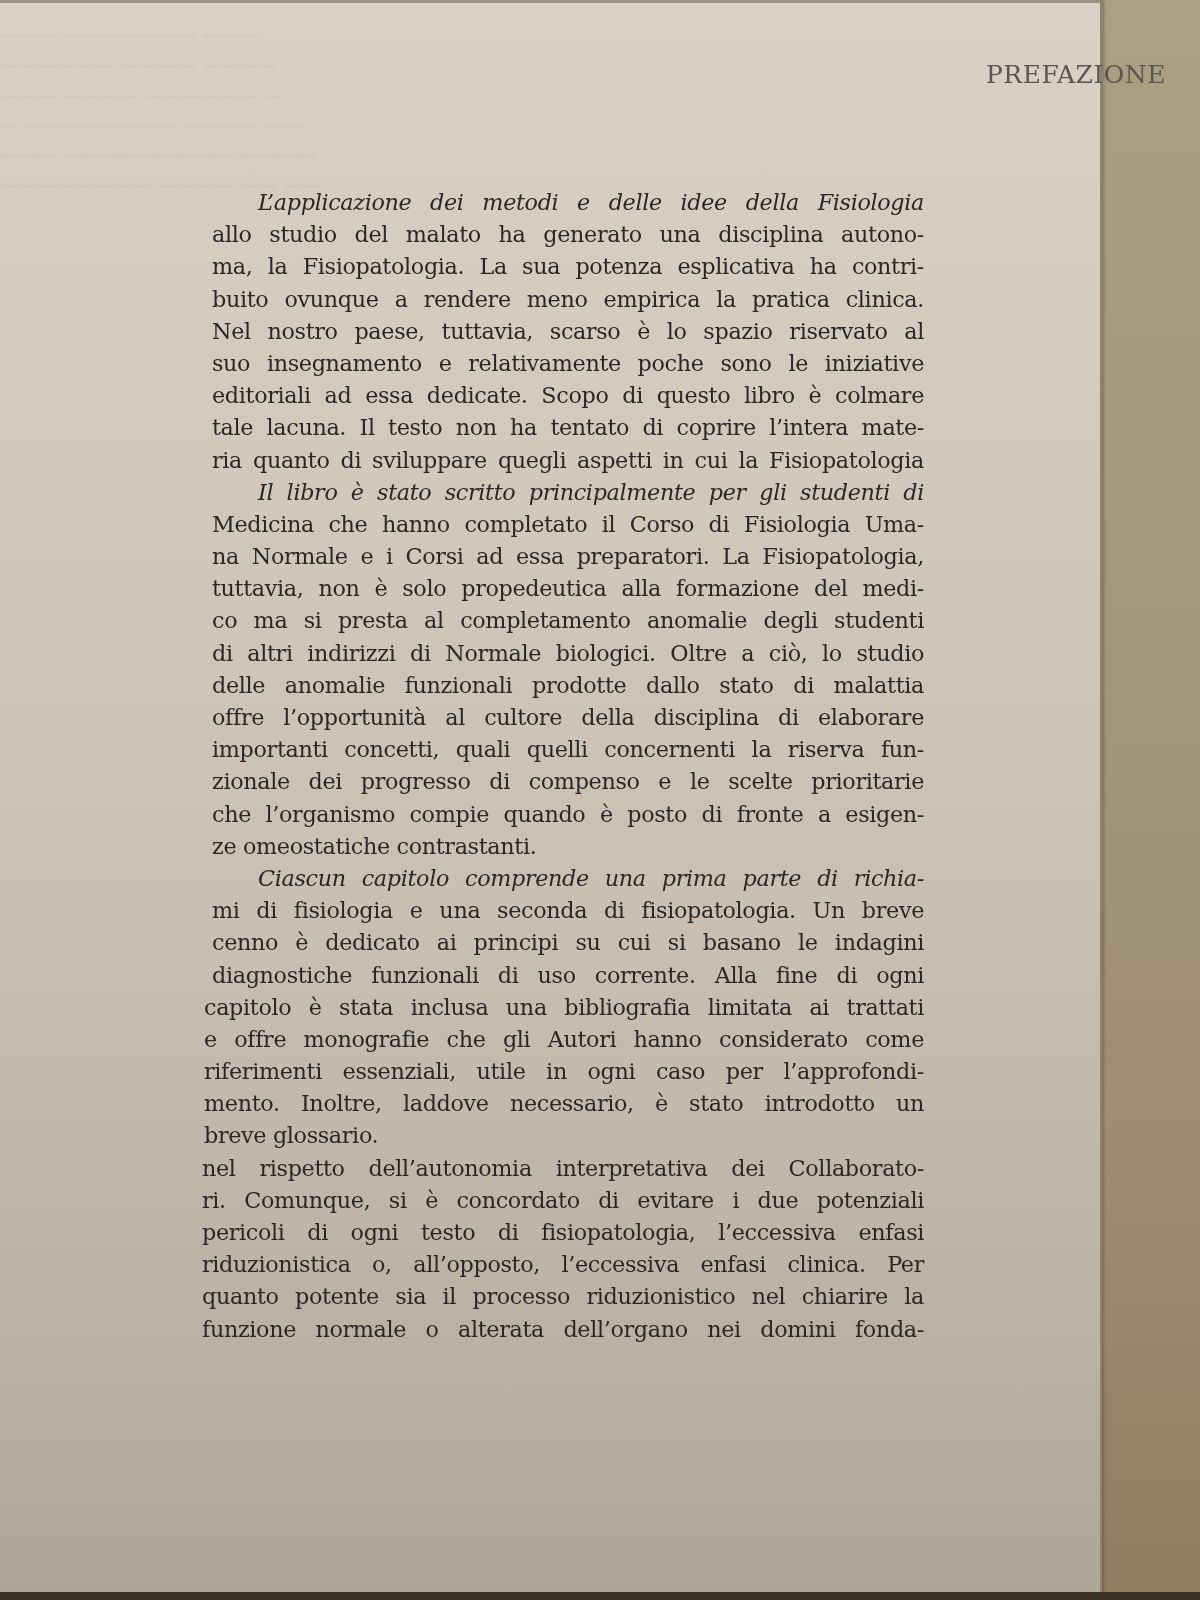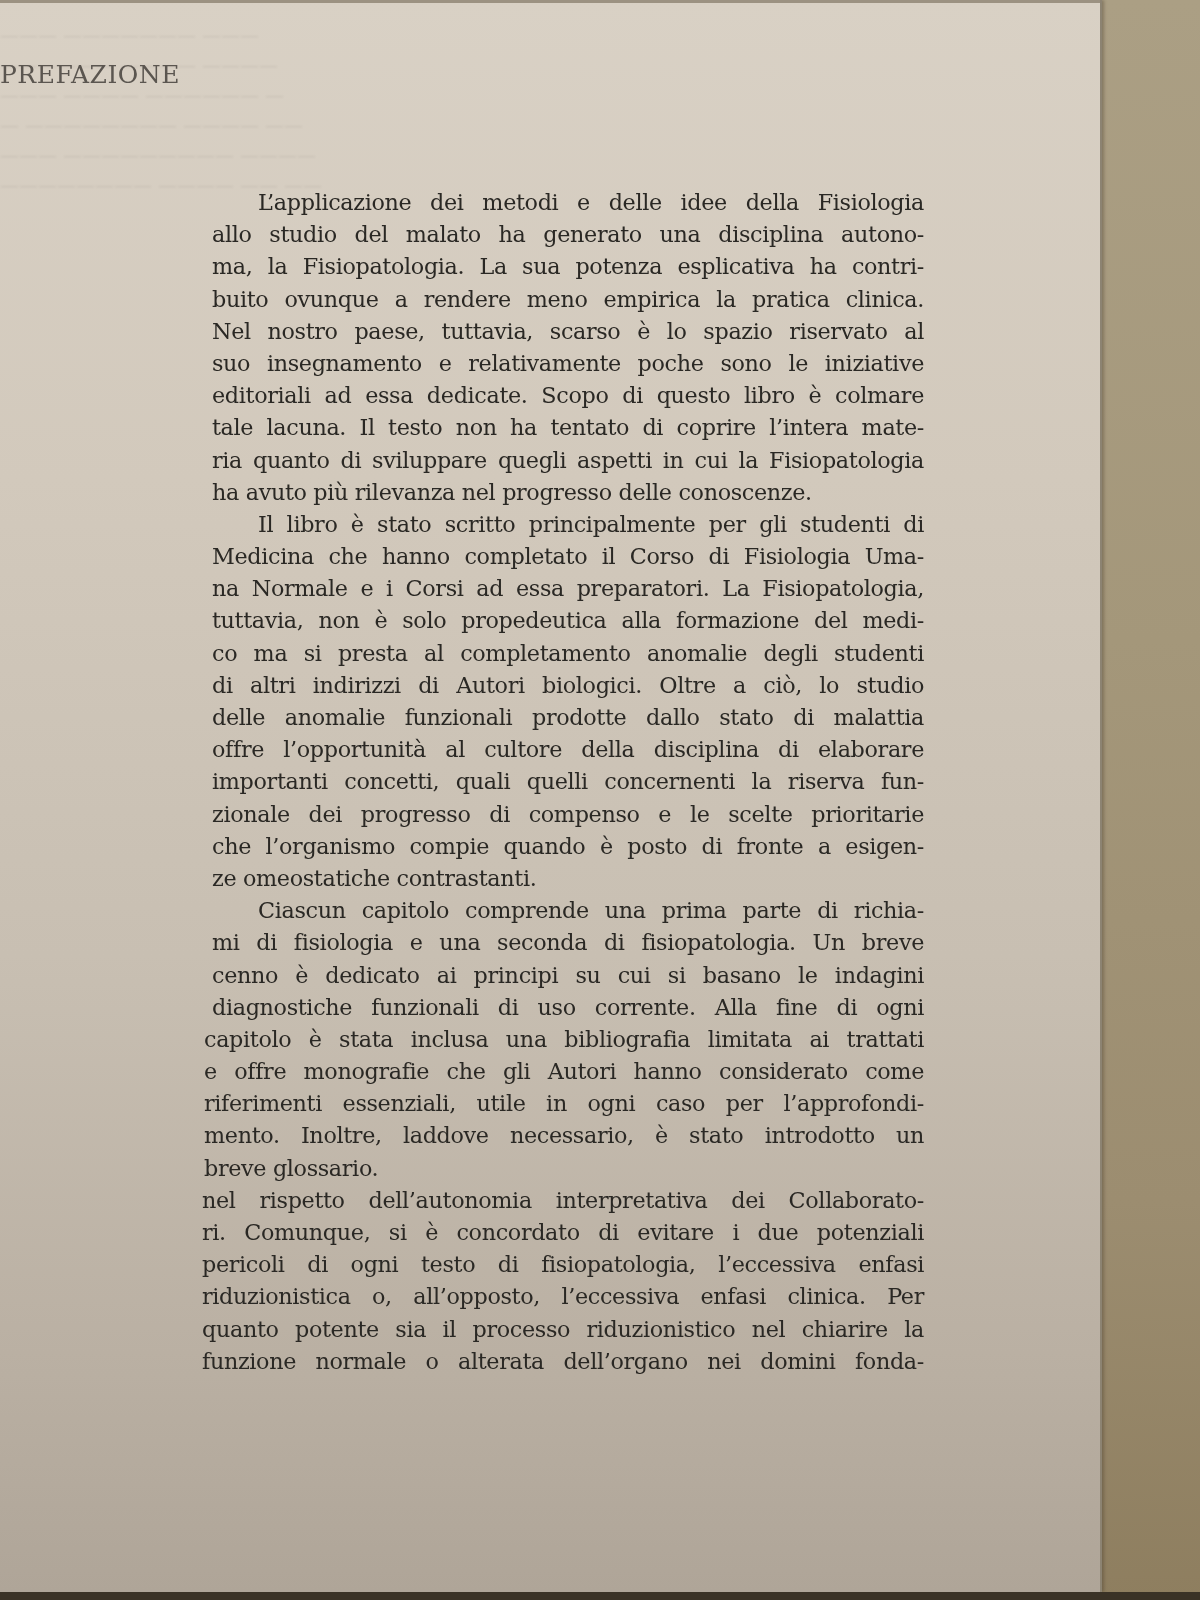--- a/index.html
+++ b/index.html
@@ -68,24 +68,24 @@
       opacity: 0.09;
       font-size: 19px;
       line-height: 30px;
       color: #3a3630;
       filter: blur(1.3px);
       overflow: hidden;
       white-space: nowrap;
     }
     .title {
       position: absolute;
-      left: 0;
+      left: 16px;
       top: 60px;
       width: 1150px;
-      text-align: left;
+      text-align: right;
       font-size: 25px;
       letter-spacing: 0.5px;
       color: #5b5650;
       font-family: "DejaVu Serif", serif;
     }
     .body-text {
       position: absolute;
       left: 212px;
       top: 186px;
       width: 712px;
@@ -100,20 +100,21 @@
       white-space: nowrap;
       text-align: justify;
       text-align-last: justify;
       height: 32.2px;
     }
     .line.last {
       text-align-last: left;
     }
     .line.indent {
       padding-left: 46px;
+      font-style: italic;
     }
     .para-4 { margin-left: -8px; }
     .para-5 { margin-left: -10px; }
   </style>
 </head>
 <body>
 
 <div class="surface">
   <div class="surface-mark" style="left:-14px; top:562px; height:20px;"></div>
   <div class="surface-mark" style="left:-8px; top:650px; height:12px; width:2px;"></div>
@@ -138,30 +139,29 @@
     <div class="paragraph">
       <span class="line indent">L’applicazione dei metodi e delle idee della Fisiologia</span>
       <span class="line">allo studio del malato ha generato una disciplina autono-</span>
       <span class="line">ma, la Fisiopatologia. La sua potenza esplicativa ha contri-</span>
       <span class="line">buito ovunque a rendere meno empirica la pratica clinica.</span>
       <span class="line">Nel nostro paese, tuttavia, scarso è lo spazio riservato al</span>
       <span class="line">suo insegnamento e relativamente poche sono le iniziative</span>
       <span class="line">editoriali ad essa dedicate. Scopo di questo libro è colmare</span>
       <span class="line">tale lacuna. Il testo non ha tentato di coprire l’intera mate-</span>
       <span class="line">ria quanto di sviluppare quegli aspetti in cui la Fisiopatologia</span>
-      <span class="line last">ha avuto più rilevanza nel progresso delle conoscenze.</span>
     </div>
 
     <div class="paragraph">
       <span class="line indent">Il libro è stato scritto principalmente per gli studenti di</span>
       <span class="line">Medicina che hanno completato il Corso di Fisiologia Uma-</span>
       <span class="line">na Normale e i Corsi ad essa preparatori. La Fisiopatologia,</span>
       <span class="line">tuttavia, non è solo propedeutica alla formazione del medi-</span>
       <span class="line">co ma si presta al completamento anomalie degli studenti</span>
-      <span class="line">di altri indirizzi di Autori biologici. Oltre a ciò, lo studio</span>
+      <span class="line">di altri indirizzi di Normale biologici. Oltre a ciò, lo studio</span>
       <span class="line">delle anomalie funzionali prodotte dallo stato di malattia</span>
       <span class="line">offre l’opportunità al cultore della disciplina di elaborare</span>
       <span class="line">importanti concetti, quali quelli concernenti la riserva fun-</span>
       <span class="line">zionale dei progresso di compenso e le scelte prioritarie</span>
       <span class="line">che l’organismo compie quando è posto di fronte a esigen-</span>
       <span class="line last">ze omeostatiche contrastanti.</span>
     </div>
 
     <div class="paragraph">
       <span class="line indent">Ciascun capitolo comprende una prima parte di richia-</span>

